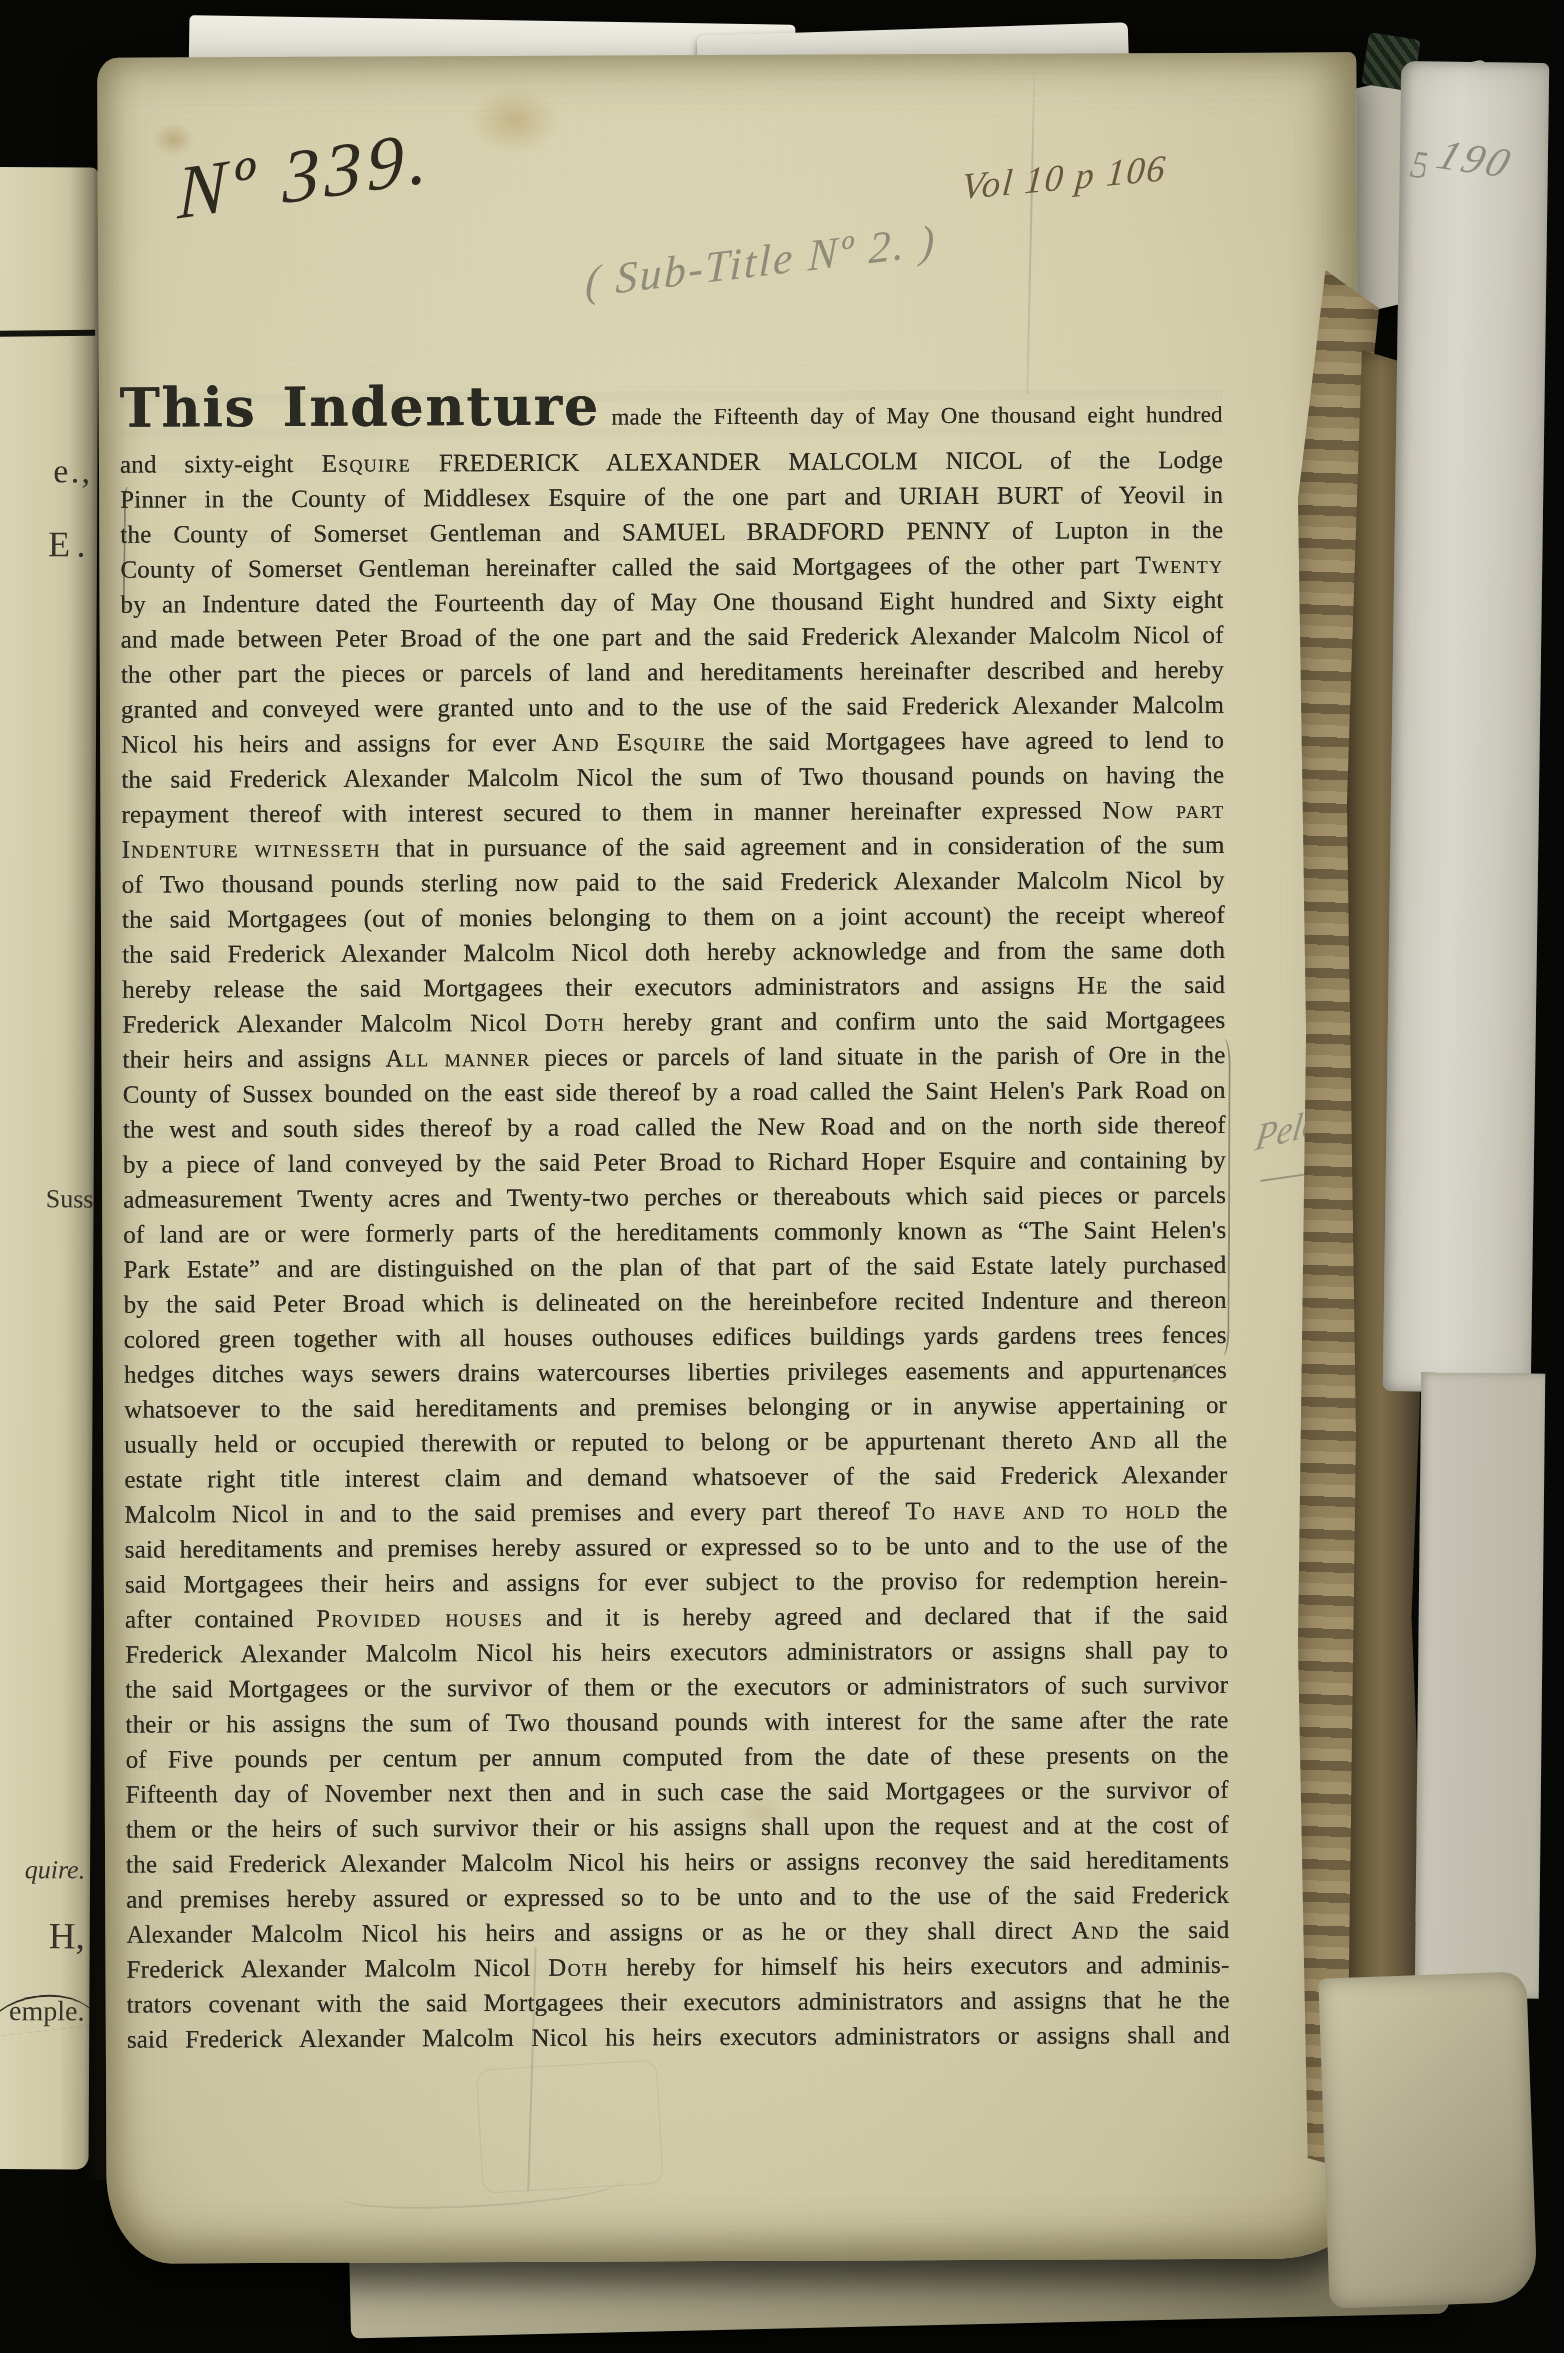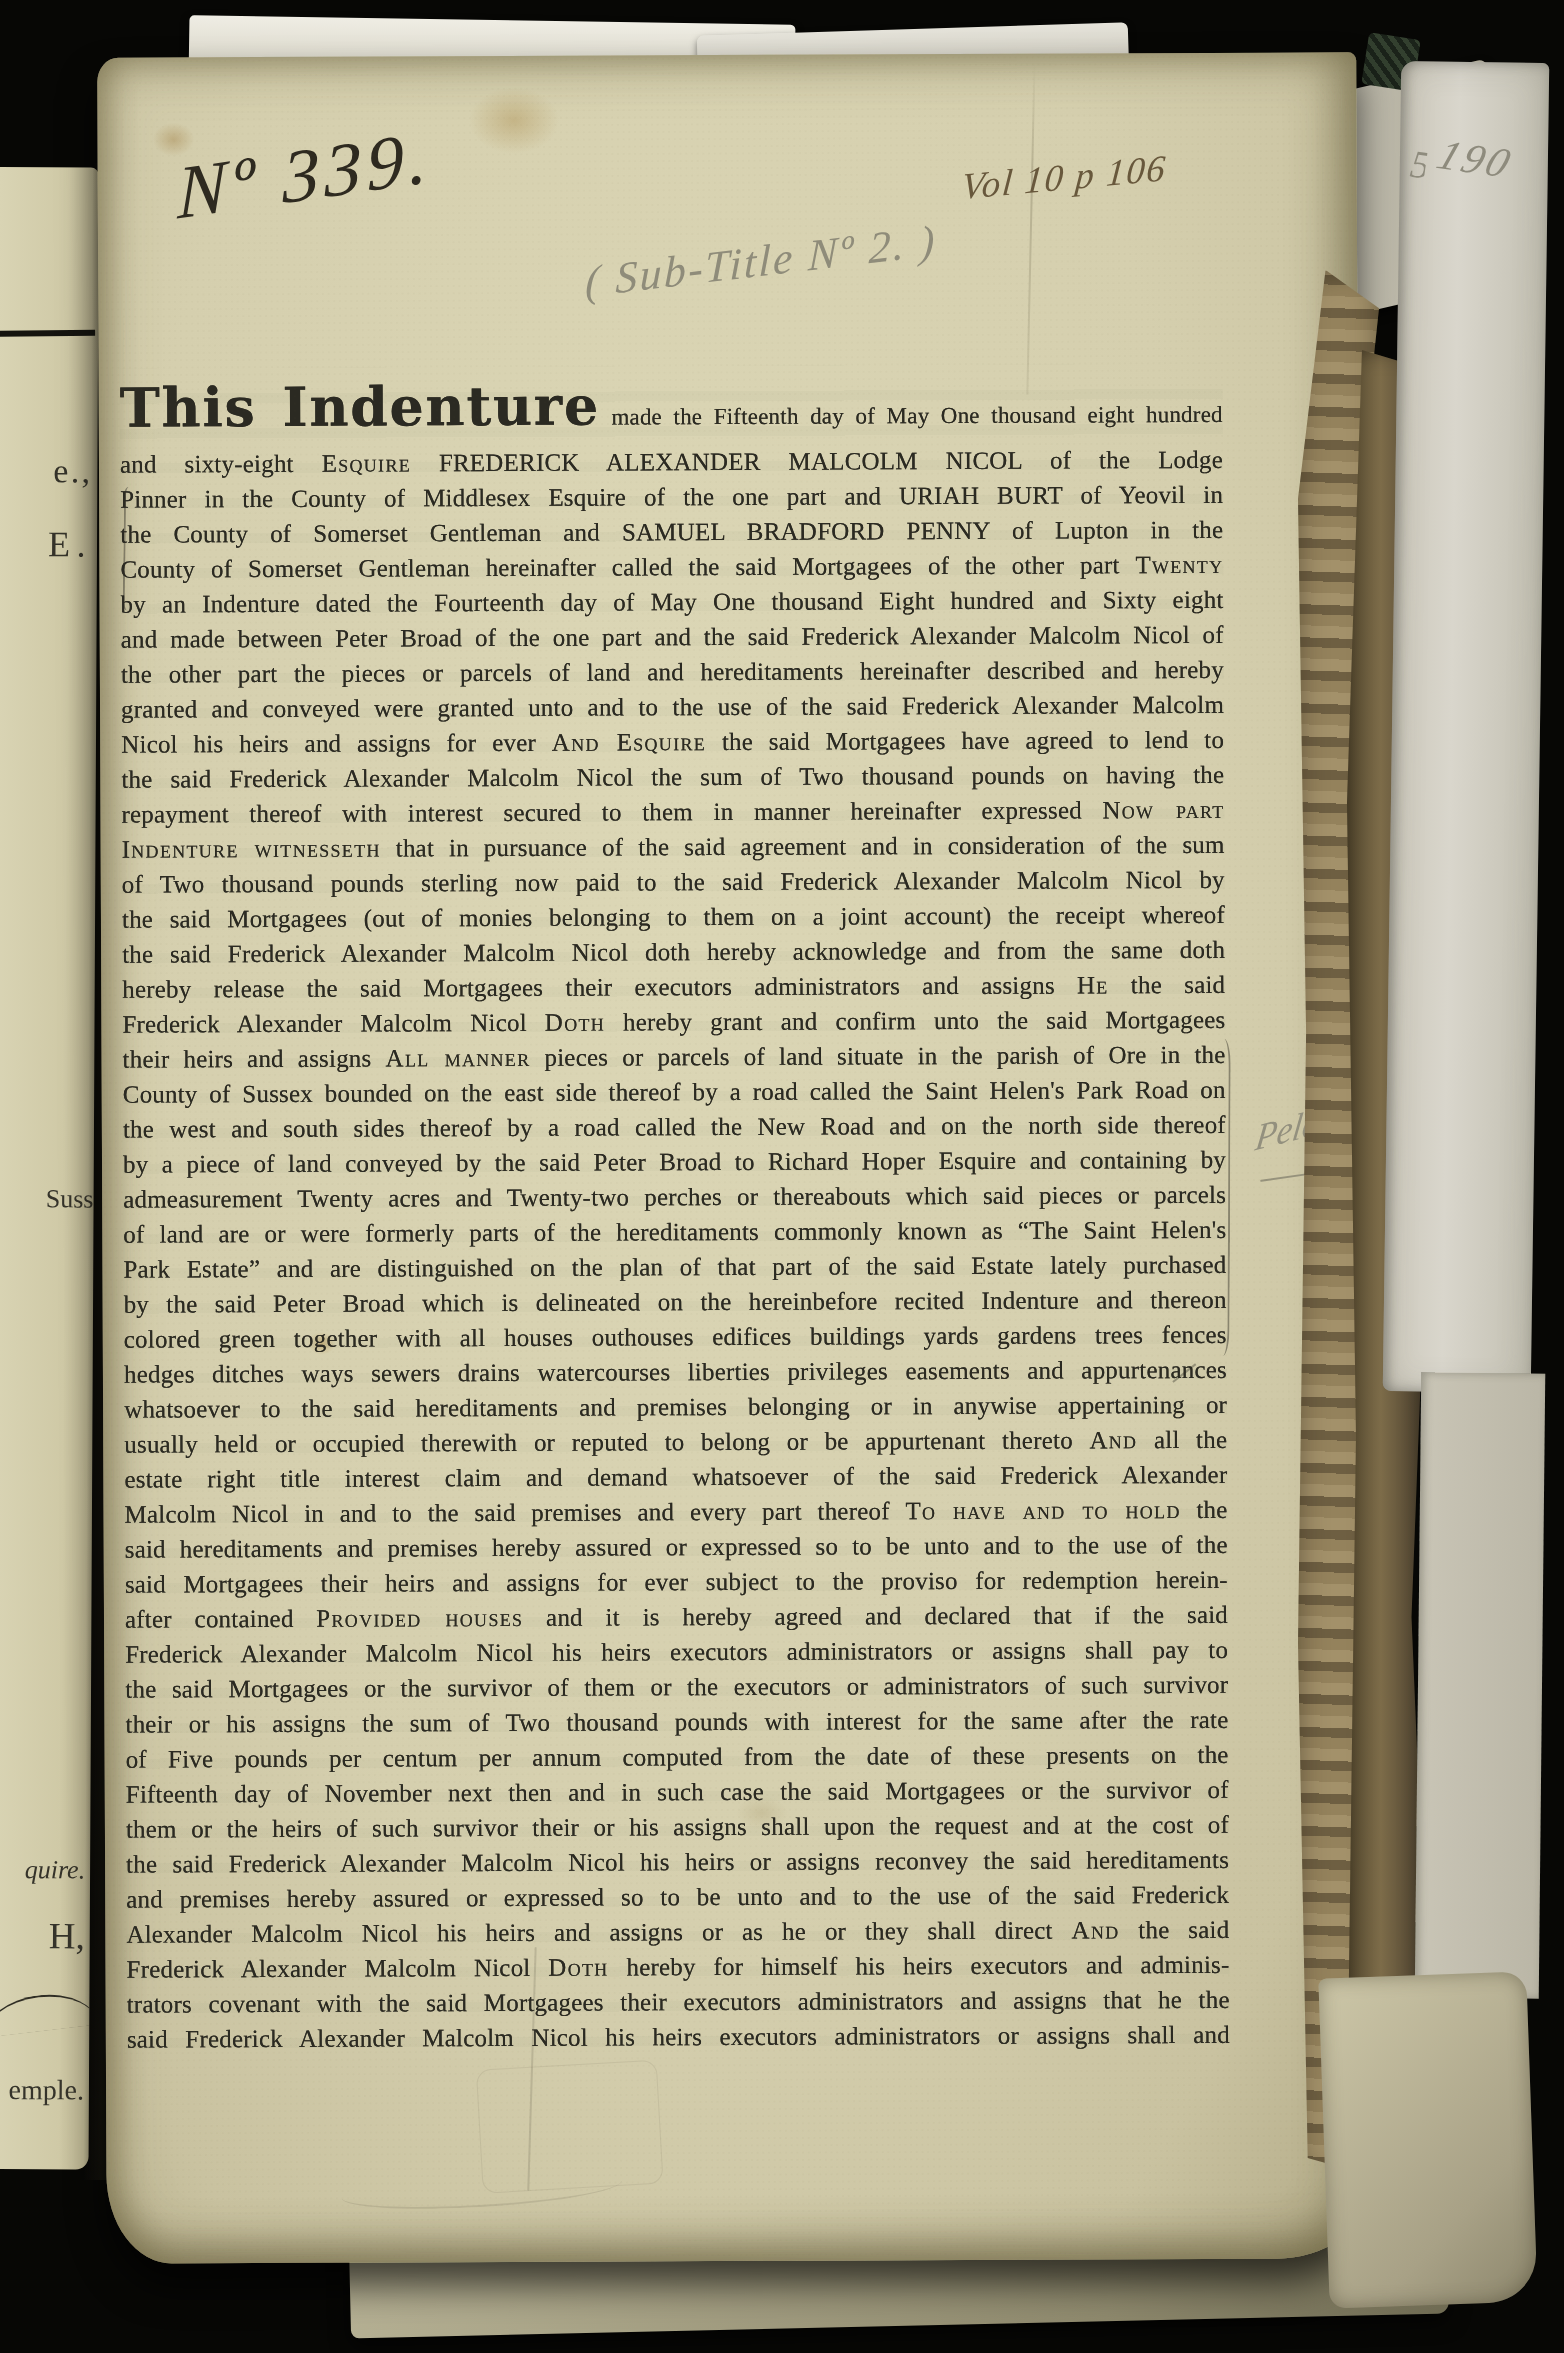--- a/index.html
+++ b/index.html
@@ -18,21 +18,21 @@
 
   
   .left-page{left:0;top:167px;width:99px;height:2002px;background:linear-gradient(to right,#d9d4b4,#cfc9a6 70%,#b2ab89);transform:rotate(.3deg);transform-origin:top left;border-radius:0 8.1px 13px 0;overflow:hidden;}
   .left-topline{position:absolute;left:0;top:163px;width:96px;height:5.7px;background:#15140f;transform:rotate(-1deg);}
   .frag{position:absolute;right:4.9px;color:#35332a;white-space:nowrap;font-family:"Liberation Serif",serif;}
   .frag1{top:285px;font-size:34px;letter-spacing:2.4px;}
   .frag2{top:356px;font-size:36px;letter-spacing:6.5px;}
   .frag3{top:1017px;font-size:26px;right:-24.4px;}
   .frag4{top:1747px;font-size:37px;}
   .frag5{top:1688px;font-size:26px;font-style:italic;}
-  .frag6{top:1907px;font-size:28px;}
+  .frag6{top:1828px;font-size:28px;}
   .frag-flourish{position:absolute;right:-8.1px;top:1828px;width:114px;height:34px;border-top:2.4px solid #2f2d24;border-radius:50% 50% 0 0/100% 100% 0 0;transform:rotate(-7deg);}
 
   .gutter-shadow{left:88px;top:163px;width:50px;height:2017px;background:linear-gradient(to right,rgba(30,27,18,0) 0%,rgba(30,27,18,.55) 35%,rgba(14,13,8,.85) 60%,rgba(14,13,8,0) 100%);transform:rotate(.25deg);}
 
   
   .main-page{left:102px;top:55px;width:1259px;height:2206px;transform:rotate(-.25deg);
     background:radial-gradient(ellipse at 45% 35%,#dcd7b6 0%,#d5cfae 55%,#c9c2a0 82%,#b3ab88 98%);
     border-radius:21px 8.1px 89px 65px/24.4px 8.1px 65px 89px;
     box-shadow:inset 0 0 57px rgba(118,108,72,.35),inset -24.4px 0 45px rgba(88,78,48,.38),inset 13px 0 26px rgba(108,98,62,.30),inset 0 -21px 37px rgba(95,86,55,.35),0 23px 37px rgba(0,0,0,.65);}
   .main-page::after{content:"";position:absolute;inset:0;border-radius:inherit;pointer-events:none;

